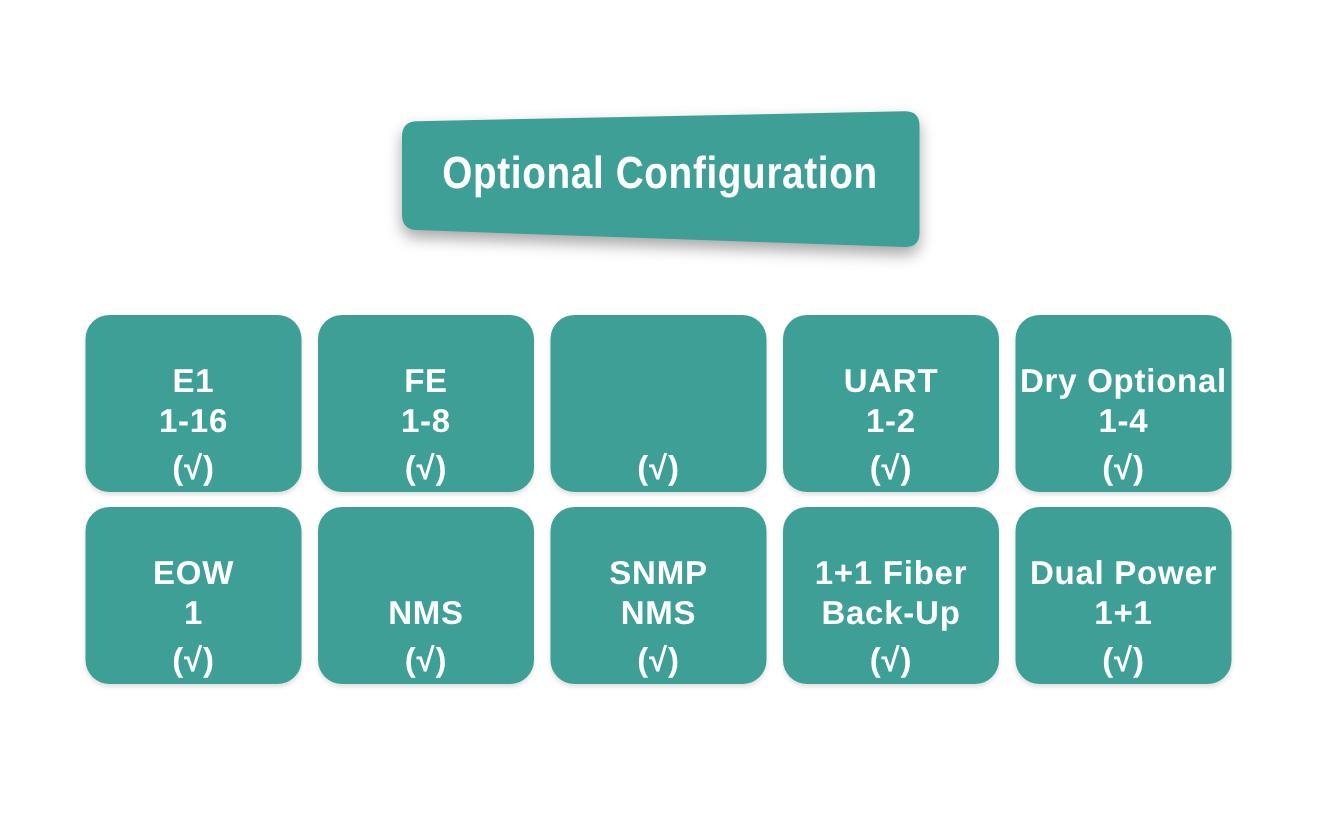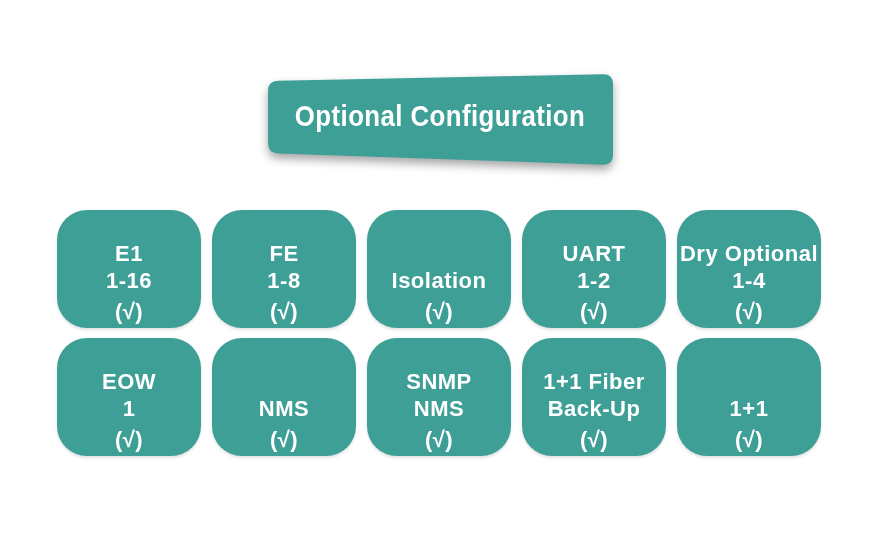--- a/index.html
+++ b/index.html
@@ -31,21 +31,21 @@
 
   
   .grid {
     position: absolute; left: 57px; top: 210px;
     display: flex; flex-direction: column; gap: 10px;
   }
   .row { display: flex; gap: 11px; }
   .box {
     width: 144px; height: 118px;
     background: var(--teal);
-    border-radius: 30px;
+    border-radius: 16px;
     box-shadow: 0 2px 3px rgba(0,0,0,0.12);
     color: var(--text);
     display: flex; flex-direction: column;
     align-items: center; justify-content: flex-end;
     box-sizing: border-box; padding-bottom: 3px;
     font-size: 22px; font-weight: bold; line-height: 27px;
     letter-spacing: 0.5px; text-align: center;
   }
   .line { white-space: nowrap; }
   .line.check { margin-top: 4px; }
@@ -67,21 +67,20 @@
           <div class="line">E1</div>
           <div class="line">1-16</div>
           <div class="line check">(√)</div>
         </div>
         <div class="box">
           <div class="line">FE</div>
           <div class="line">1-8</div>
           <div class="line check">(√)</div>
         </div>
         <div class="box">
-          <div class="line">Isolation</div>
           <div class="line check">(√)</div>
         </div>
         <div class="box">
           <div class="line">UART</div>
           <div class="line">1-2</div>
           <div class="line check">(√)</div>
         </div>
         <div class="box">
           <div class="line">Dry Optional</div>
           <div class="line">1-4</div>
@@ -102,19 +101,20 @@
           <div class="line">SNMP</div>
           <div class="line">NMS</div>
           <div class="line check">(√)</div>
         </div>
         <div class="box">
           <div class="line">1+1 Fiber</div>
           <div class="line">Back-Up</div>
           <div class="line check">(√)</div>
         </div>
         <div class="box">
+          <div class="line">Dual Power</div>
           <div class="line">1+1</div>
           <div class="line check">(√)</div>
         </div>
       </div>
   </div>
 
 </div>
 
 </body></html>

